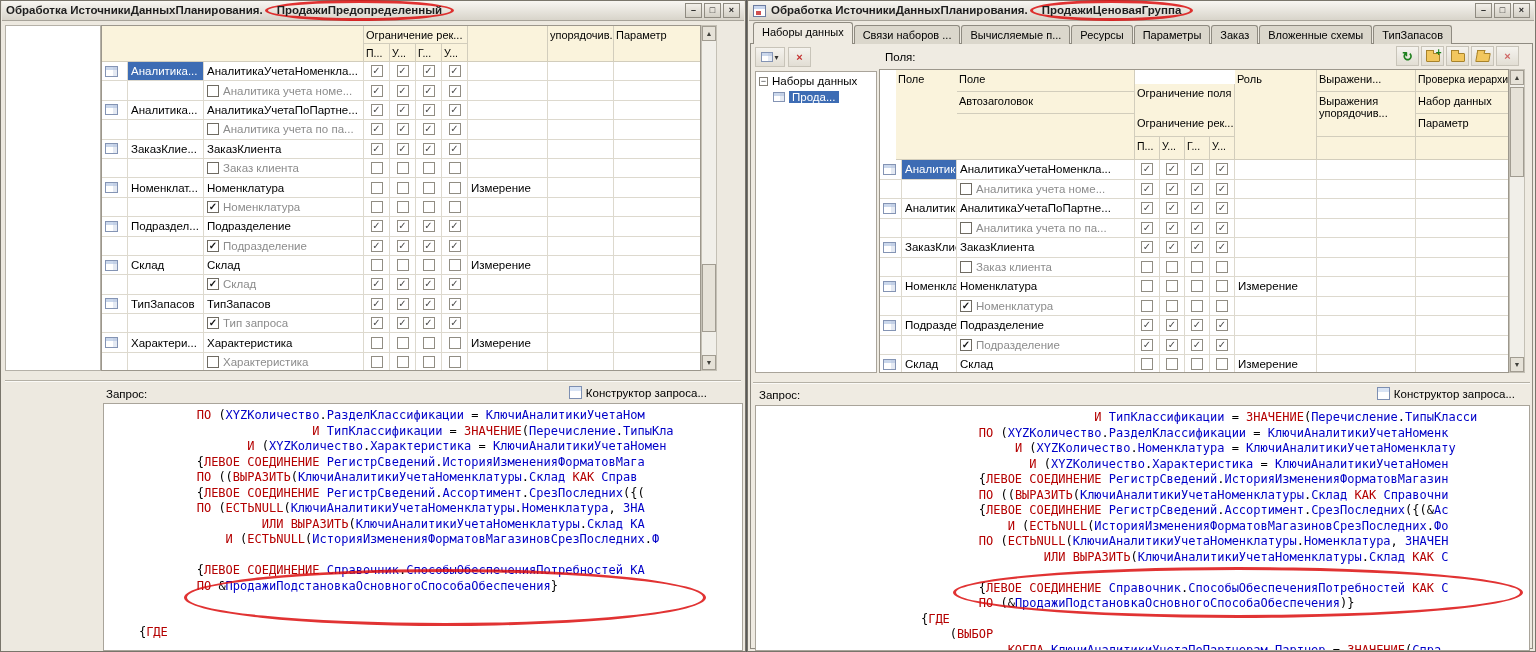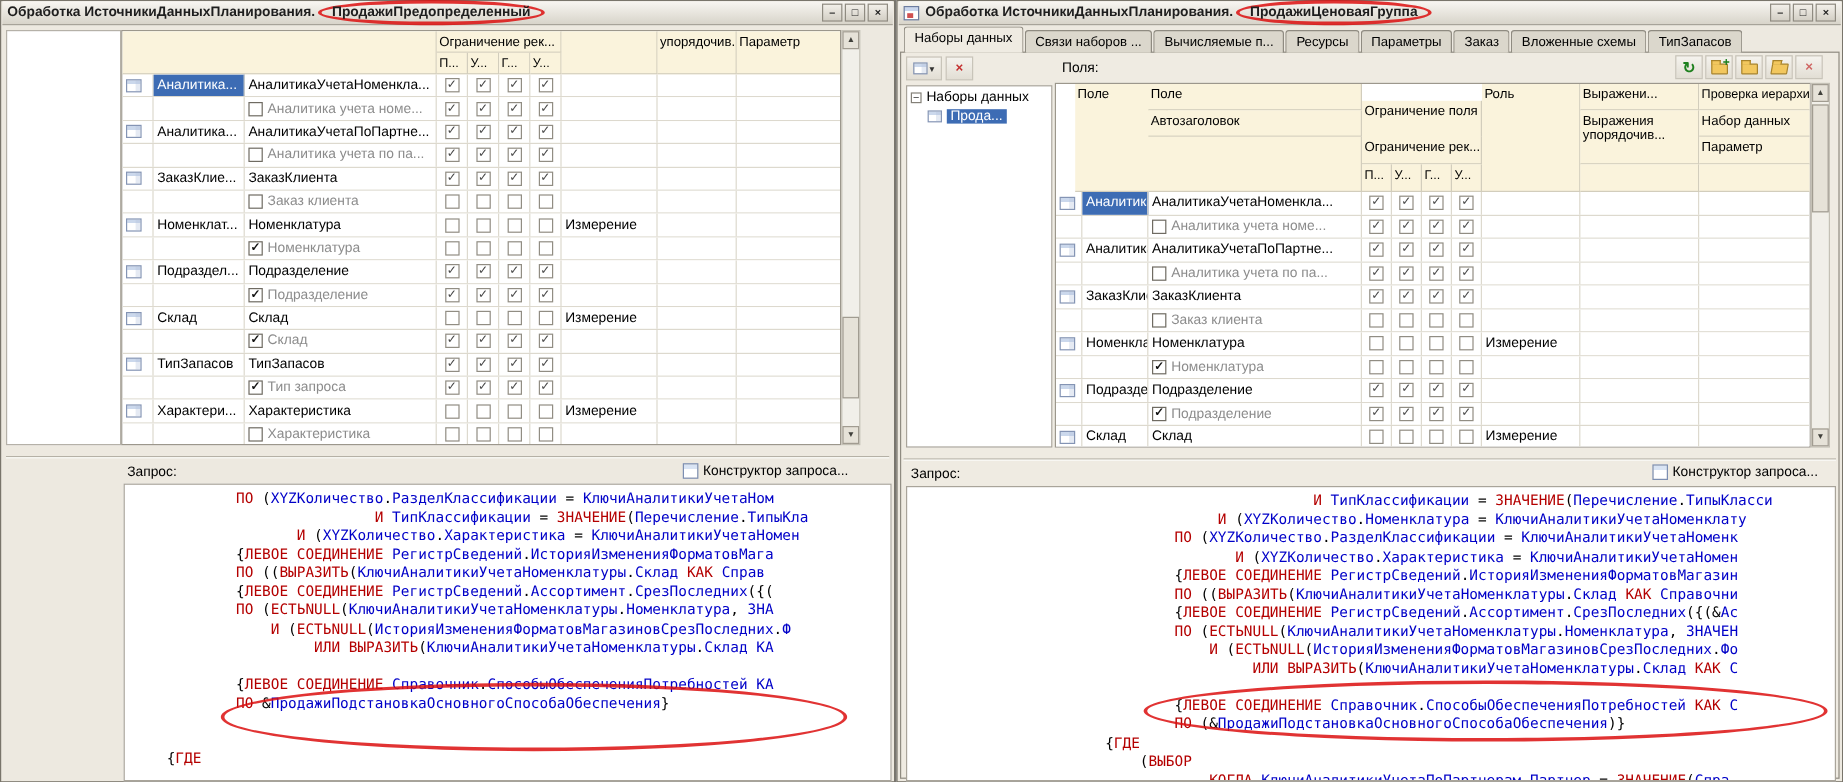--- a/index.html
+++ b/index.html
@@ -480,22 +480,22 @@
     <span>Конструктор запроса...</span>
   </div>
   <div class="query-box" id="left-query" style="left:102px;top:402px;width:640px;height:248px">
       <div class="qline"><span class="pc">            </span><span class="kw">ПО</span><span class="pc"> (</span><span class="id">XYZКоличество</span><span class="pc">.</span><span class="id">РазделКлассификации</span><span class="pc"> = </span><span class="id">КлючиАналитикиУчетаНом</span></div>
       <div class="qline"><span class="pc">                            </span><span class="kw">И</span><span class="pc"> </span><span class="id">ТипКлассификации</span><span class="pc"> = </span><span class="kw">ЗНАЧЕНИЕ</span><span class="pc">(</span><span class="id">Перечисление</span><span class="pc">.</span><span class="id">ТипыКла</span></div>
       <div class="qline"><span class="pc">                   </span><span class="kw">И</span><span class="pc"> (</span><span class="id">XYZКоличество</span><span class="pc">.</span><span class="id">Характеристика</span><span class="pc"> = </span><span class="id">КлючиАналитикиУчетаНомен</span></div>
       <div class="qline"><span class="pc">            {</span><span class="kw">ЛЕВОЕ</span><span class="pc"> </span><span class="kw">СОЕДИНЕНИЕ</span><span class="pc"> </span><span class="id">РегистрСведений</span><span class="pc">.</span><span class="id">ИсторияИзмененияФорматовМага</span></div>
       <div class="qline"><span class="pc">            </span><span class="kw">ПО</span><span class="pc"> ((</span><span class="kw">ВЫРАЗИТЬ</span><span class="pc">(</span><span class="id">КлючиАналитикиУчетаНоменклатуры</span><span class="pc">.</span><span class="id">Склад</span><span class="pc"> </span><span class="kw">КАК</span><span class="pc"> </span><span class="id">Справ</span></div>
       <div class="qline"><span class="pc">            {</span><span class="kw">ЛЕВОЕ</span><span class="pc"> </span><span class="kw">СОЕДИНЕНИЕ</span><span class="pc"> </span><span class="id">РегистрСведений</span><span class="pc">.</span><span class="id">Ассортимент</span><span class="pc">.</span><span class="id">СрезПоследних</span><span class="pc">({(</span></div>
       <div class="qline"><span class="pc">            </span><span class="kw">ПО</span><span class="pc"> (</span><span class="kw">ЕСТЬNULL</span><span class="pc">(</span><span class="id">КлючиАналитикиУчетаНоменклатуры</span><span class="pc">.</span><span class="id">Номенклатура</span><span class="pc">, </span><span class="id">ЗНА</span></div>
+      <div class="qline"><span class="pc">                     </span><span class="kw">ИЛИ</span><span class="pc"> </span><span class="kw">ВЫРАЗИТЬ</span><span class="pc">(</span><span class="id">КлючиАналитикиУчетаНоменклатуры</span><span class="pc">.</span><span class="id">Склад</span><span class="pc"> </span><span class="id">КА</span></div>
       <div class="qline"><span class="pc">                </span><span class="kw">И</span><span class="pc"> (</span><span class="kw">ЕСТЬNULL</span><span class="pc">(</span><span class="id">ИсторияИзмененияФорматовМагазиновСрезПоследних</span><span class="pc">.</span><span class="id">Ф</span></div>
-      <div class="qline"><span class="pc">                     </span><span class="kw">ИЛИ</span><span class="pc"> </span><span class="kw">ВЫРАЗИТЬ</span><span class="pc">(</span><span class="id">КлючиАналитикиУчетаНоменклатуры</span><span class="pc">.</span><span class="id">Склад</span><span class="pc"> </span><span class="id">КА</span></div>
       <div class="qline">&nbsp;</div>
       <div class="qline"><span class="pc">            {</span><span class="kw">ЛЕВОЕ</span><span class="pc"> </span><span class="kw">СОЕДИНЕНИЕ</span><span class="pc"> </span><span class="id">Справочник</span><span class="pc">.</span><span class="id">СпособыОбеспеченияПотребностей</span><span class="pc"> </span><span class="id">КА</span></div>
       <div class="qline"><span class="pc">            </span><span class="kw">ПО</span><span class="pc"> &amp;</span><span class="id">ПродажиПодстановкаОсновногоСпособаОбеспечения</span><span class="pc">}</span></div>
       <div class="qline">&nbsp;</div>
       <div class="qline">&nbsp;</div>
       <div class="qline"><span class="pc">    {</span><span class="kw">ГДЕ</span></div>
     </div>
 </div>
 
 <div class="window" id="win-right">
@@ -841,28 +841,28 @@
   </div>
 
   <div class="divider" style="left:5px;right:5px;top:381px"></div>
   <span class="query-label" style="left:11px;top:388px">Запрос:</span>
   <div class="constructor" style="right:20px;top:386px">
     <span class="qc-icon"></span>
     <span>Конструктор запроса...</span>
   </div>
   <div class="query-box" id="right-query" style="left:7px;top:404px;width:775px;height:246px">
       <div class="qline"><span class="pc">                                              </span><span class="kw">И</span><span class="pc"> </span><span class="id">ТипКлассификации</span><span class="pc"> = </span><span class="kw">ЗНАЧЕНИЕ</span><span class="pc">(</span><span class="id">Перечисление</span><span class="pc">.</span><span class="id">ТипыКласси</span></div>
+      <div class="qline"><span class="pc">                              </span><span class="kw">ПО</span><span class="pc"> (</span><span class="id">XYZКоличество</span><span class="pc">.</span><span class="id">РазделКлассификации</span><span class="pc"> = </span><span class="id">КлючиАналитикиУчетаНоменк</span></div>
       <div class="qline"><span class="pc">                                   </span><span class="kw">И</span><span class="pc"> (</span><span class="id">XYZКоличество</span><span class="pc">.</span><span class="id">Номенклатура</span><span class="pc"> = </span><span class="id">КлючиАналитикиУчетаНоменклату</span></div>
-      <div class="qline"><span class="pc">                              </span><span class="kw">ПО</span><span class="pc"> (</span><span class="id">XYZКоличество</span><span class="pc">.</span><span class="id">РазделКлассификации</span><span class="pc"> = </span><span class="id">КлючиАналитикиУчетаНоменк</span></div>
       <div class="qline"><span class="pc">                                     </span><span class="kw">И</span><span class="pc"> (</span><span class="id">XYZКоличество</span><span class="pc">.</span><span class="id">Характеристика</span><span class="pc"> = </span><span class="id">КлючиАналитикиУчетаНомен</span></div>
       <div class="qline"><span class="pc">                              {</span><span class="kw">ЛЕВОЕ</span><span class="pc"> </span><span class="kw">СОЕДИНЕНИЕ</span><span class="pc"> </span><span class="id">РегистрСведений</span><span class="pc">.</span><span class="id">ИсторияИзмененияФорматовМагазин</span></div>
       <div class="qline"><span class="pc">                              </span><span class="kw">ПО</span><span class="pc"> ((</span><span class="kw">ВЫРАЗИТЬ</span><span class="pc">(</span><span class="id">КлючиАналитикиУчетаНоменклатуры</span><span class="pc">.</span><span class="id">Склад</span><span class="pc"> </span><span class="kw">КАК</span><span class="pc"> </span><span class="id">Справочни</span></div>
       <div class="qline"><span class="pc">                              {</span><span class="kw">ЛЕВОЕ</span><span class="pc"> </span><span class="kw">СОЕДИНЕНИЕ</span><span class="pc"> </span><span class="id">РегистрСведений</span><span class="pc">.</span><span class="id">Ассортимент</span><span class="pc">.</span><span class="id">СрезПоследних</span><span class="pc">({(&amp;</span><span class="id">Ас</span></div>
+      <div class="qline"><span class="pc">                                  </span><span class="kw">И</span><span class="pc"> (</span><span class="kw">ЕСТЬNULL</span><span class="pc">(</span><span class="id">ИсторияИзмененияФорматовМагазиновСрезПоследних</span><span class="pc">.</span><span class="id">Фо</span></div>
       <div class="qline"><span class="pc">                              </span><span class="kw">ПО</span><span class="pc"> (</span><span class="kw">ЕСТЬNULL</span><span class="pc">(</span><span class="id">КлючиАналитикиУчетаНоменклатуры</span><span class="pc">.</span><span class="id">Номенклатура</span><span class="pc">, </span><span class="id">ЗНАЧЕН</span></div>
-      <div class="qline"><span class="pc">                                  </span><span class="kw">И</span><span class="pc"> (</span><span class="kw">ЕСТЬNULL</span><span class="pc">(</span><span class="id">ИсторияИзмененияФорматовМагазиновСрезПоследних</span><span class="pc">.</span><span class="id">Фо</span></div>
       <div class="qline"><span class="pc">                                       </span><span class="kw">ИЛИ</span><span class="pc"> </span><span class="kw">ВЫРАЗИТЬ</span><span class="pc">(</span><span class="id">КлючиАналитикиУчетаНоменклатуры</span><span class="pc">.</span><span class="id">Склад</span><span class="pc"> </span><span class="kw">КАК</span><span class="pc"> </span><span class="id">С</span></div>
       <div class="qline">&nbsp;</div>
       <div class="qline"><span class="pc">                              {</span><span class="kw">ЛЕВОЕ</span><span class="pc"> </span><span class="kw">СОЕДИНЕНИЕ</span><span class="pc"> </span><span class="id">Справочник</span><span class="pc">.</span><span class="id">СпособыОбеспеченияПотребностей</span><span class="pc"> </span><span class="kw">КАК</span><span class="pc"> </span><span class="id">С</span></div>
       <div class="qline"><span class="pc">                              </span><span class="kw">ПО</span><span class="pc"> (&amp;</span><span class="id">ПродажиПодстановкаОсновногоСпособаОбеспечения</span><span class="pc">)}</span></div>
       <div class="qline"><span class="pc">                      {</span><span class="kw">ГДЕ</span></div>
       <div class="qline"><span class="pc">                          (</span><span class="kw">ВЫБОР</span></div>
       <div class="qline"><span class="pc">                                  </span><span class="kw">КОГДА</span><span class="pc"> </span><span class="id">КлючиАналитикиУчетаПоПартнерам</span><span class="pc">.</span><span class="id">Партнер</span><span class="pc"> = </span><span class="kw">ЗНАЧЕНИЕ</span><span class="pc">(</span><span class="id">Спра</span></div>
     </div>
 </div>
 

